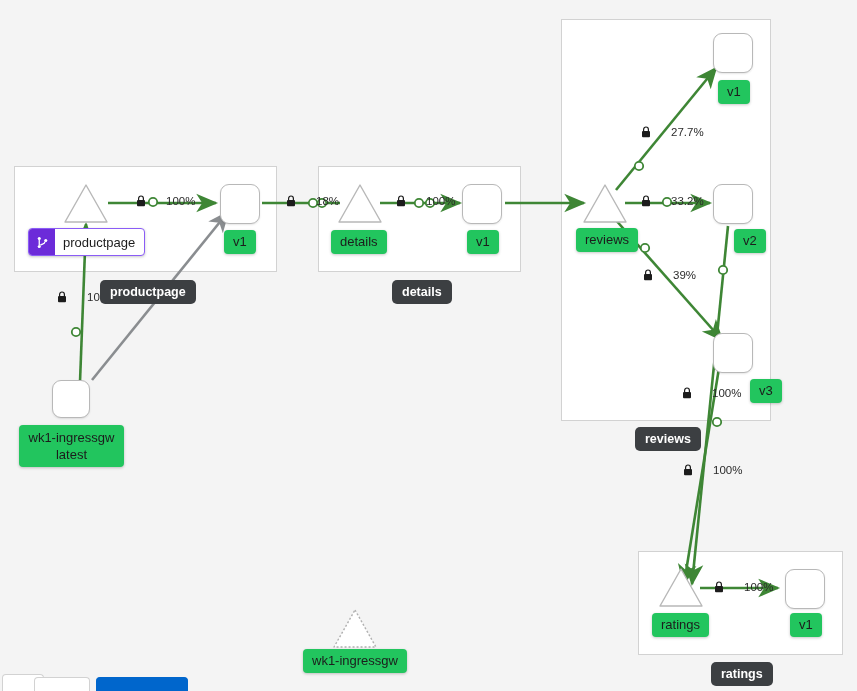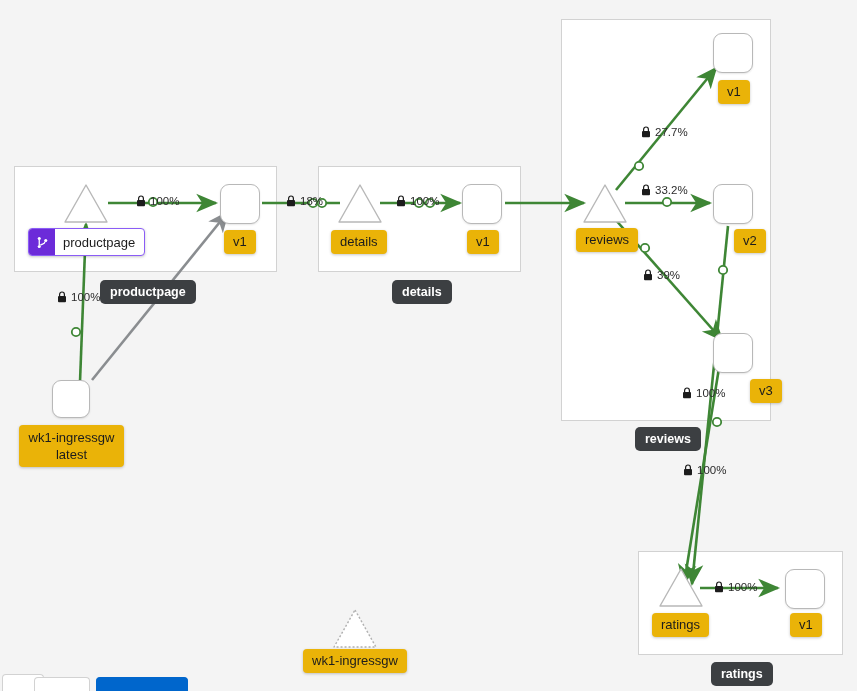--- a/index.html
+++ b/index.html
@@ -34,21 +34,21 @@
     background: #ffffff;
     border: 1px solid #b8b8b8;
     border-radius: 9px;
     box-sizing: border-box;
     box-shadow: 0 1px 2px rgba(0,0,0,0.10);
   }
 
   
   .chip {
     position: absolute;
-    background: #eab308;
+    background: #22c55e;
     border-radius: 4px;
     box-shadow: 0 1px 3px rgba(0,0,0,0.22);
     color: #1c1c1c;
     font-size: 13px;
     line-height: 16px;
     padding: 4px 9px;
     white-space: pre;
     text-align: center;
     box-sizing: border-box;
   }
@@ -90,21 +90,21 @@
     border-radius: 5px;
     padding: 5px 10px;
     white-space: pre;
   }
 
   
   .edge-label {
     position: absolute;
     display: flex;
     align-items: center;
-    gap: 4px;
+    gap: 20px;
     font-size: 11.5px;
     color: #2b2b2b;
     white-space: pre;
   }
   .edge-label .lock { display: block; }
 
   
   .toolbar {
     position: absolute;
     left: 0; bottom: 0;
@@ -265,21 +265,21 @@
   </div>
 
   <div class="edge-label" style="left:641px; top:126px;">
     <svg class="lock" width="10" height="12" viewBox="0 0 10 12">
       <path d="M2.6 5.2 V3.4 a2.4 2.4 0 0 1 4.8 0 V5.2" fill="none" stroke="#1c1c1c" stroke-width="1.2"></path>
       <rect x="1" y="5" width="8" height="6.2" rx="1" fill="#1c1c1c"></rect>
     </svg>
     <span>27.7%</span>
   </div>
 
-  <div class="edge-label" style="left:641px; top:184px;">
+  <div class="edge-label" style="left:641px; top:195px;">
     <svg class="lock" width="10" height="12" viewBox="0 0 10 12">
       <path d="M2.6 5.2 V3.4 a2.4 2.4 0 0 1 4.8 0 V5.2" fill="none" stroke="#1c1c1c" stroke-width="1.2"></path>
       <rect x="1" y="5" width="8" height="6.2" rx="1" fill="#1c1c1c"></rect>
     </svg>
     <span>33.2%</span>
   </div>
 
   <div class="edge-label" style="left:643px; top:269px;">
     <svg class="lock" width="10" height="12" viewBox="0 0 10 12">
       <path d="M2.6 5.2 V3.4 a2.4 2.4 0 0 1 4.8 0 V5.2" fill="none" stroke="#1c1c1c" stroke-width="1.2"></path>

